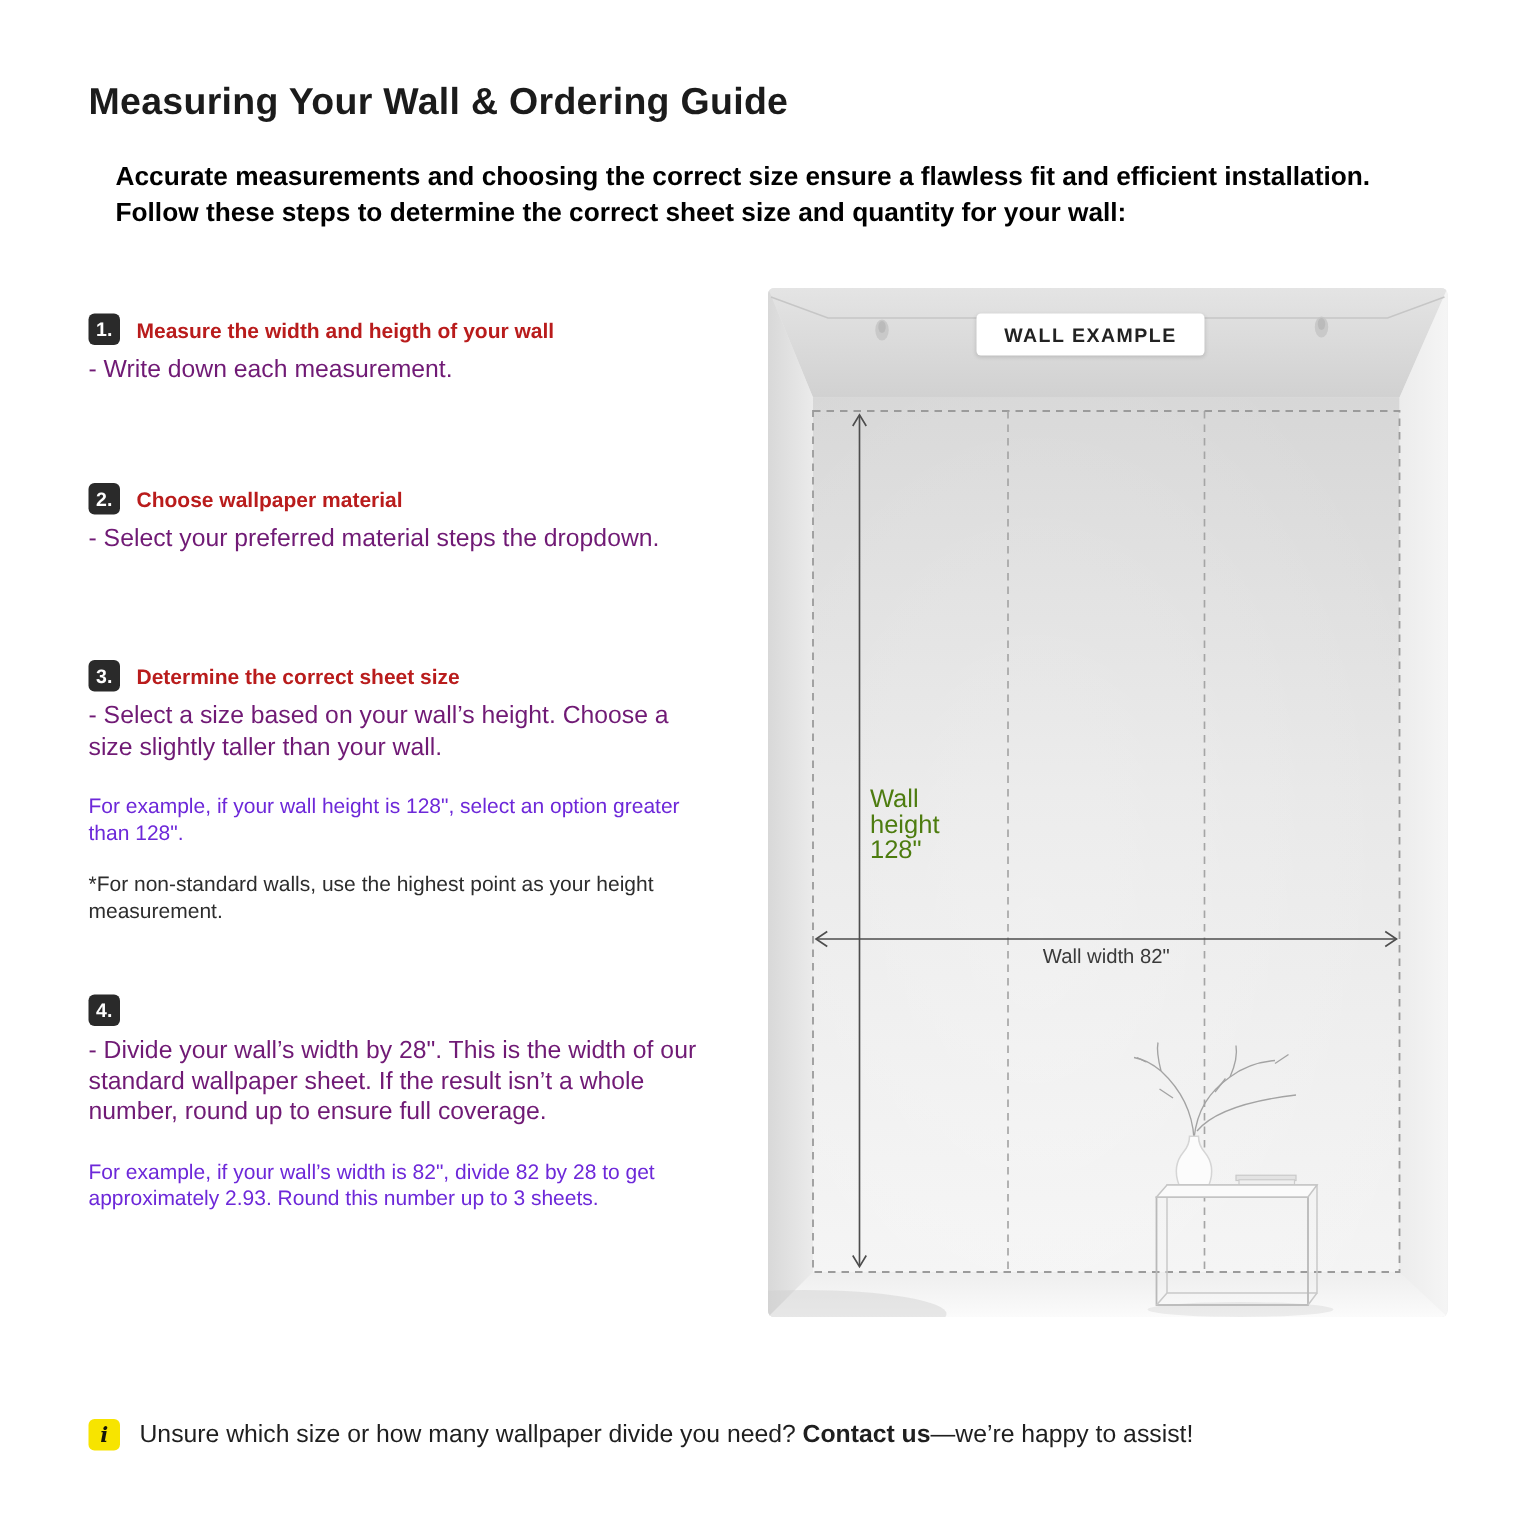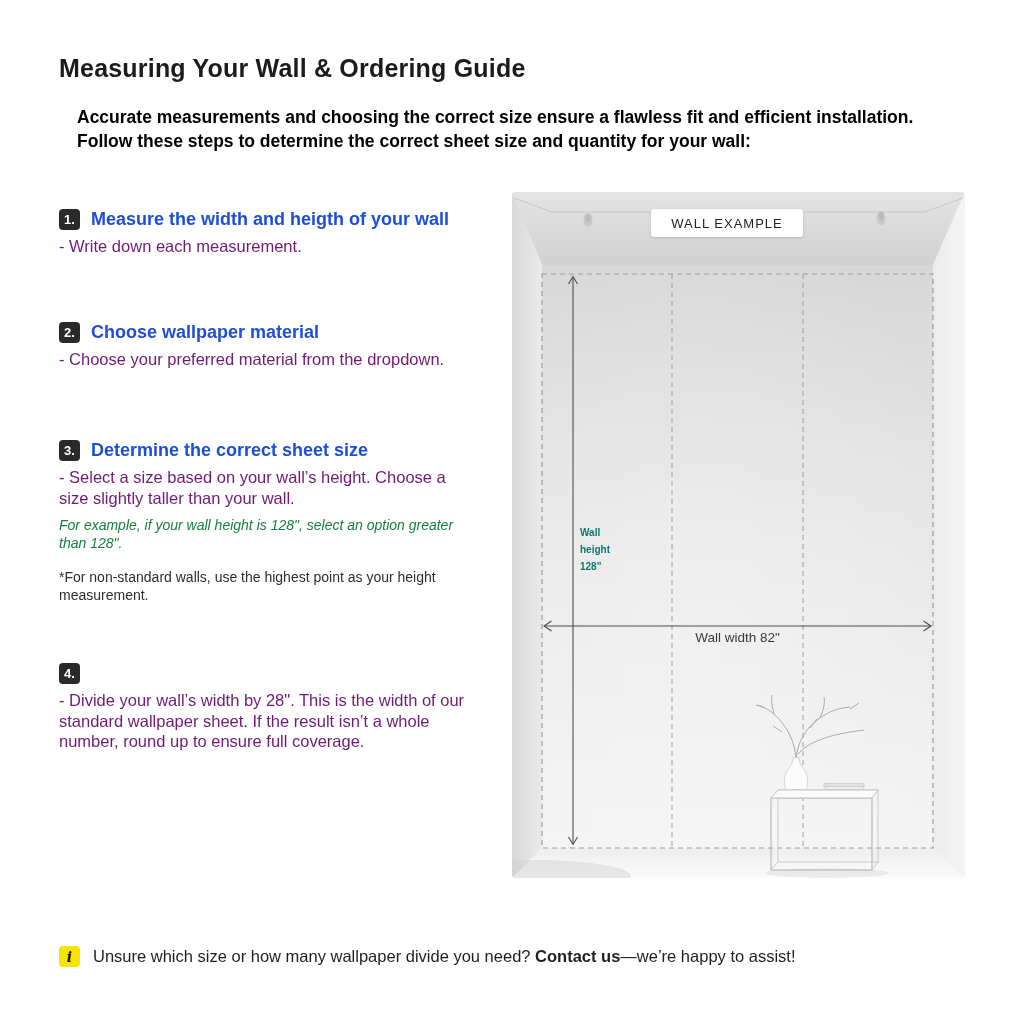--- a/index.html
+++ b/index.html
@@ -23,39 +23,39 @@
 
   .step { position:absolute; left:59px; width:470px; }
   .step-1 { top:209px; } .step-2 { top:322px; } .step-3 { top:440px; } .step-4 { top:663px; }
   .step-head { display:flex; align-items:center; gap:11px; }
   .badge {
     width:21px; height:21px; border-radius:4px; flex:0 0 auto;
     background:var(--badge-bg,#2a2a2a); color:#ffffff;
     font-size:13px; font-weight:700;
     display:flex; align-items:center; justify-content:center;
   }
-  .step-title { font-size:18px; font-weight:700; color:#1d4ed8; }
+  .step-title { font-size:14px; font-weight:700; color:#b91c1c; }
   .desc    { margin-top:6px;  font-size:16.5px; line-height:20.5px; color:#701a75; white-space:pre-line; }
-  .example { margin-top:9px;  font-size:14px;   line-height:17.5px; color:#15803d; white-space:pre-line;font-style:italic; }
+  .example { margin-top:21px;  font-size:14px;   line-height:17.5px; color:#6d28d9; white-space:pre-line; }
   .note    { margin-top:17px; font-size:14px;   line-height:17.5px; color:#2d2d2d; white-space:pre-line; }
 
   .photo {
     position:absolute; left:512px; top:192px; width:453px; height:686px;
     border-radius:4px; overflow:hidden; background:#e8e8e8;
   }
   .room-svg { position:absolute; left:0; top:0; display:block; }
   .wall-tag {
     position:absolute; left:139px; top:17px; width:152px; height:28px;
     background:#ffffff; border-radius:3px; box-shadow:0 1px 3px rgba(0,0,0,0.15);
     display:flex; align-items:center; justify-content:center;
-    font-size:13px; font-weight:400; letter-spacing:1px; color:#222222;
+    font-size:13px; font-weight:700; letter-spacing:1px; color:#222222;
   }
   .height-label {
     position:absolute; left:68px; top:332px;
-    font-size:10px; line-height:17px; color:#0f766e; white-space:pre-line;font-weight:bold;
+    font-size:17px; line-height:17px; color:#4d7c0f; white-space:pre-line;
   }
   .width-label {
     position:absolute; left:30px; top:438px; width:391px; text-align:center;
     font-size:13.5px; color:#3a3a3a;
   }
 
   .footnote {
     position:absolute; left:59px; top:946px;
     display:flex; align-items:center; gap:13px;
     font-size:16.5px; color:#1f1f1f;
@@ -83,21 +83,21 @@
       <span class="step-title">Measure the width and heigth of your wall</span>
     </div>
     <div class="desc">- Write down each measurement.</div>
   </div>
 
   <div class="step step-2">
     <div class="step-head">
       <span class="badge">2.</span>
       <span class="step-title">Choose wallpaper material</span>
     </div>
-    <div class="desc">- Choose your preferred material from the dropdown.</div>
+    <div class="desc">- Select your preferred material steps the dropdown.</div>
   </div>
 
   <div class="step step-3">
     <div class="step-head">
       <span class="badge">3.</span>
       <span class="step-title">Determine the correct sheet size</span>
     </div>
     <div class="desc">- Select a size based on your wall’s height. Choose a
 size slightly taller than your wall.</div>
     <div class="example">For example, if your wall height is 128", select an option greater
@@ -106,20 +106,22 @@
 measurement.</div>
   </div>
 
   <div class="step step-4">
     <div class="step-head">
       <span class="badge">4.</span>
     </div>
     <div class="desc">- Divide your wall’s width by 28". This is the width of our
 standard wallpaper sheet. If the result isn’t a whole
 number, round up to ensure full coverage.</div>
+    <div class="example">For example, if your wall’s width is 82", divide 82 by 28 to get
+approximately 2.93. Round this number up to 3 sheets.</div>
   </div>
 
   <div class="photo">
     <svg class="room-svg" width="453" height="686" viewBox="0 0 453 686" xmlns="http://www.w3.org/2000/svg">
       <defs>
         <linearGradient id="wallG" x1="0" y1="0" x2="0" y2="1">
           <stop offset="0" stop-color="#d7d7d7"></stop>
             <stop offset="0.45" stop-color="#e7e7e7"></stop>
             <stop offset="1" stop-color="#f4f4f4"></stop>
         </linearGradient>

